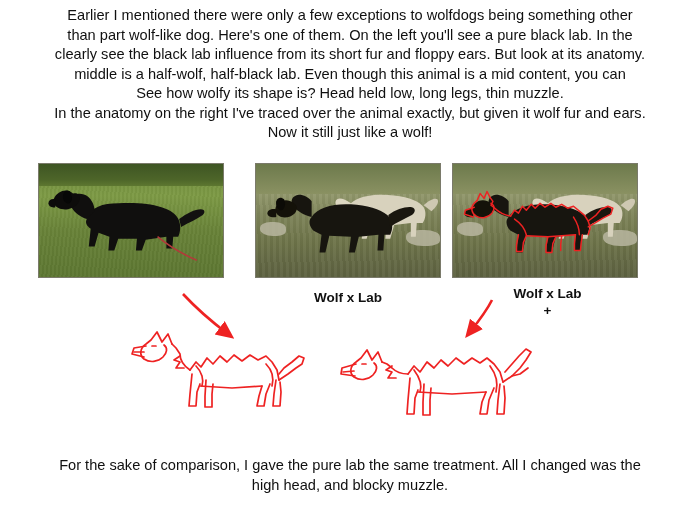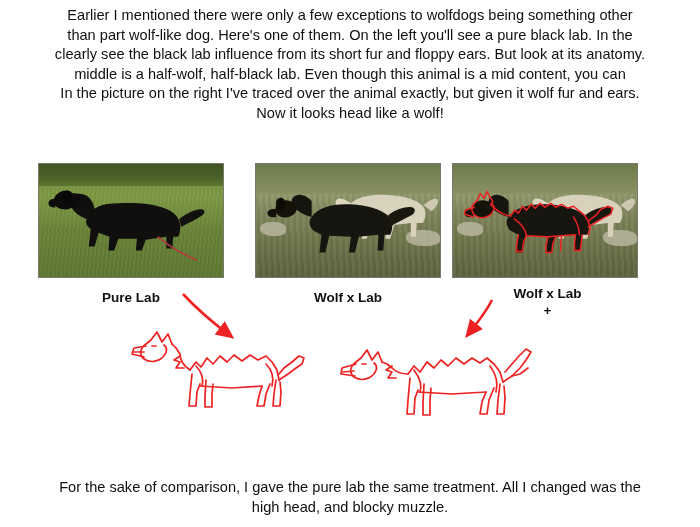--- a/index.html
+++ b/index.html
@@ -154,36 +154,36 @@
     position: absolute;
     left: 0;
     top: 455px;
     width: 700px;
     padding: 0 18px;
     box-sizing: border-box;
     text-align: center;
     font-size: 14.6px;
     line-height: 20px;
     color: #101010;
-    margin-top: 22px;
   }
   .bottom-text p { margin: 0; }
 </style>
 </head>
 <body>
 
 <div class="page">
 
   <div class="top-text">
     <p><span>Earlier I mentioned there were only a few exceptions to wolfdogs being something other</span></p>
     <p><span>than part wolf-like dog. Here's one of them. On the left you'll see a </span><b>pure black lab.</b><span> In the</span></p>
     <p><span>clearly see the black lab influence from its short fur and floppy ears. But look at its anatomy.</span></p>
     <p><span>middle is a </span><b>half-wolf, half-black lab.</b><span> Even though this animal is a mid content, you can</span></p>
-    <p><span>In the picture on the right I've traced over the animal exactly, but given it wolf fur and ears.</span></p>
-    <p><b>Now it looks head like a wolf!</b></p>
+    <p><span>See how wolfy its shape is? Head held low, long legs, thin muzzle.</span></p>
+    <p><span>In the anatomy on the right I've traced over the animal exactly, but given it wolf fur and ears.</span></p>
+    <p><b>Now it still just like a wolf!</b></p>
   </div>
 
   <div class="photos">
 
     <div class="photo photo-1">
       <div class="grass-bg"></div>
       <div class="tree-strip"></div>
       <svg class="overlay" viewBox="0 0 186 115">
 
         <path d="M48 56 C52 44 64 40 80 40 C96 39 112 40 124 44 C134 47 140 52 142 58
@@ -273,21 +273,20 @@
 
           <path d="M74 73 L96 74 L124 72"></path>
 
           <path d="M62 56 C68 60 72 64 74 72"></path>
           <path d="M122 54 C126 60 128 66 128 72"></path>
         </g>
       </svg>
     </div>
   </div>
 
-  <div class="caption cap-1">Pure Lab</div>
   <div class="caption cap-2">Wolf x Lab</div>
   <div class="caption cap-3">
     <div>Wolf x Lab</div>
     <div>+</div>
   </div>
 
   <svg class="arrows" viewBox="0 0 700 527">
     <defs>
       <marker id="redhead" markerWidth="7" markerHeight="7" refX="4" refY="3.2" orient="auto">
         <path d="M0,0 L7,3.2 L0,6.4 z" fill="#ee2222"></path>

